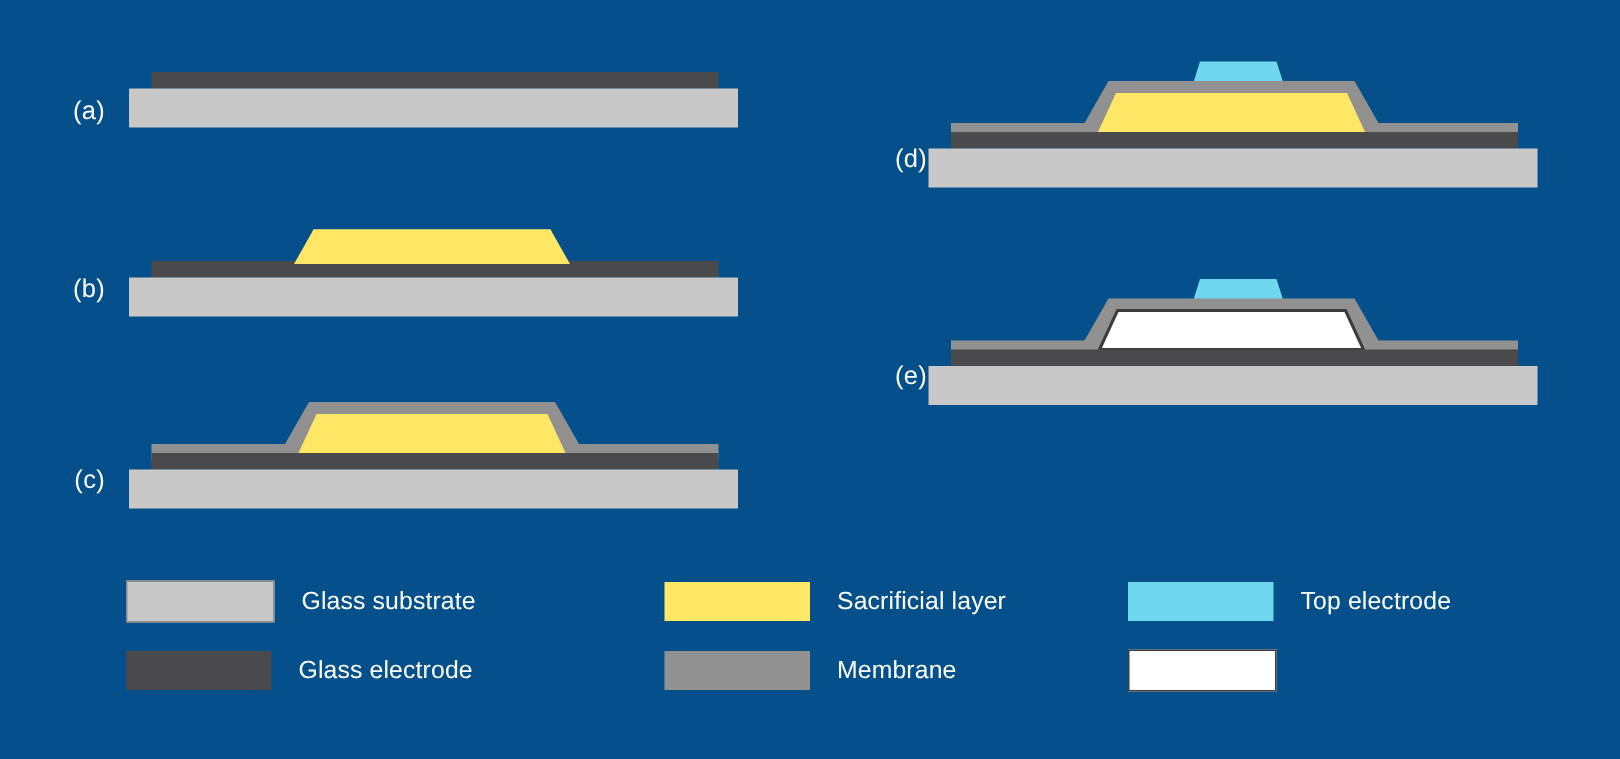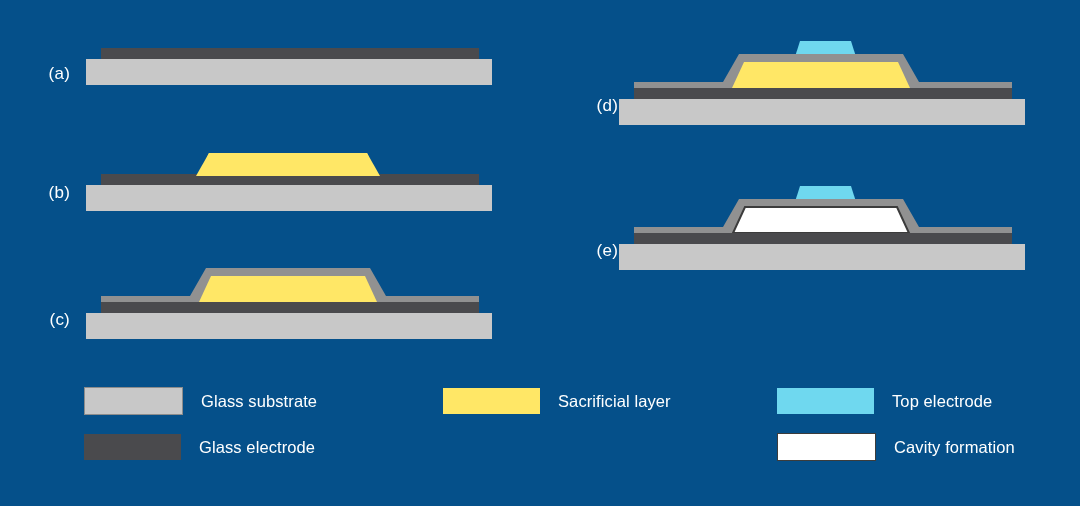--- a/index.html
+++ b/index.html
@@ -45,21 +45,21 @@
     top: 378px;
     width: 1064px;
     height: 100px;
   }
   .legend-col {
     position: absolute;
     top: 0;
   }
   .legend-col.c1 { left: 84px; }
   .legend-col.c2 { left: 443px; }
-  .legend-col.c3 { left: 777px; }
+  .legend-col.c3 { left: 752px; }
 
   .legend-row {
     display: flex;
     align-items: center;
     height: 46px;
   }
   .legend-swatch {
     width: 97px;
     height: 26px;
     flex: none;
@@ -152,28 +152,31 @@
         <div class="legend-swatch" style="background:#4a4a4d;"></div>
         <div class="legend-text">Glass electrode</div>
       </div>
     </div>
 
     <div class="legend-col c2">
       <div class="legend-row">
         <div class="legend-swatch" style="background:#ffe766;"></div>
         <div class="legend-text">Sacrificial layer</div>
       </div>
+      <div class="legend-row">
+        <div class="legend-swatch" style="background:#919191;"></div>
+        <div class="legend-text">Membrane</div>
+      </div>
     </div>
 
     <div class="legend-col c3">
       <div class="legend-row">
         <div class="legend-swatch" style="background:#6fd8ef;"></div>
         <div class="legend-text">Top electrode</div>
       </div>
       <div class="legend-row">
         <div class="legend-swatch" style="background:#ffffff; border:1.5px solid #3c3c3c;"></div>
-        <div class="legend-text">Cavity formation</div>
       </div>
     </div>
 
   </div>
 
 </div>
 
 </body></html>

